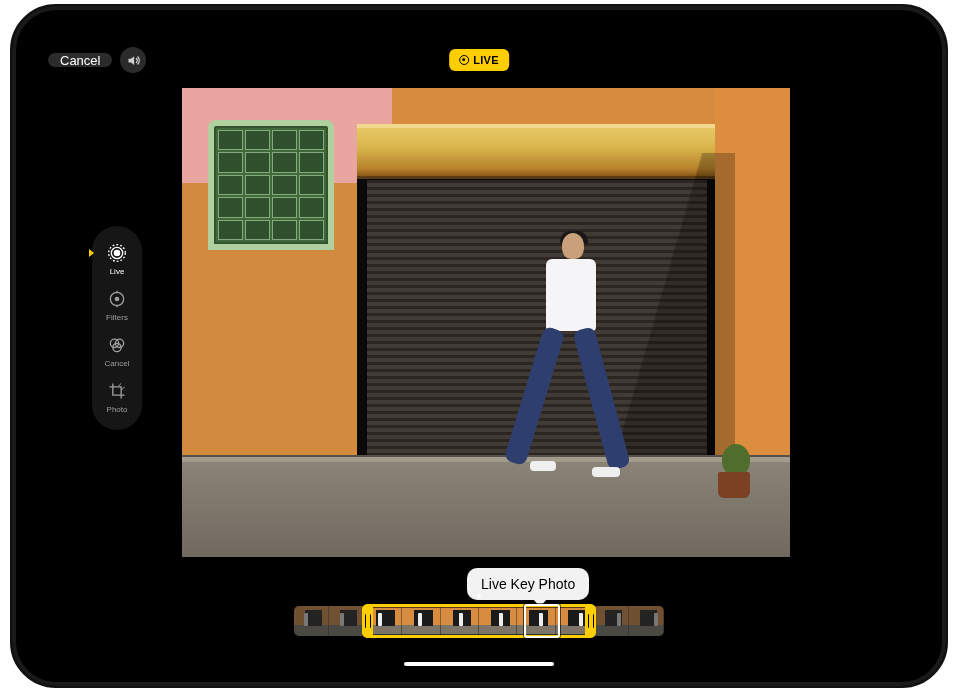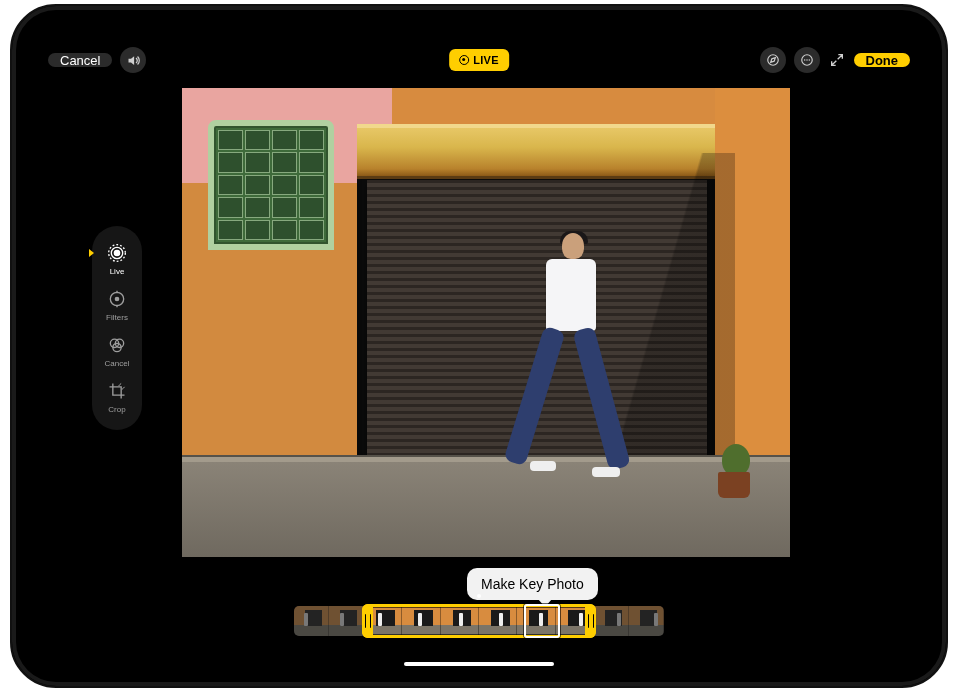--- a/index.html
+++ b/index.html
@@ -176,42 +176,20 @@
               <path d="M16 8a5 5 0 010 8M18.5 5.5a9 9 0 010 13"></path>
             </svg>
         </div>
       </div>
       <div class="toolbar-center">
         <div class="live-badge">
           <span class="live-icon-ring"></span>
           <span>LIVE</span>
         </div>
       </div>
-      <div class="toolbar-right">
-        <div class="round-btn">
-          <svg width="14" height="14" viewBox="0 0 24 24" fill="none" stroke="#cfcfcf" stroke-width="2">
-              <circle cx="12" cy="12" r="9"></circle>
-              <path d="M8 16l2-6 6-2-2 6-6 2z"></path>
-            </svg>
-        </div>
-        <div class="round-btn">
-          <svg width="14" height="14" viewBox="0 0 24 24" fill="#cfcfcf">
-              <circle cx="12" cy="12" r="9" fill="none" stroke="#cfcfcf" stroke-width="2"></circle>
-              <circle cx="8" cy="12" r="1.3"></circle>
-              <circle cx="12" cy="12" r="1.3"></circle>
-              <circle cx="16" cy="12" r="1.3"></circle>
-            </svg>
-        </div>
-        <div class="expand-icon">
-          <svg width="16" height="16" viewBox="0 0 24 24" fill="none" stroke="#cfcfcf" stroke-width="2">
-              <path d="M4 14v6h6M20 10V4h-6M4 20l7-7M20 4l-7 7"></path>
-            </svg>
-        </div>
-        <button class="pill-btn done-btn">Done</button>
-      </div>
     </div>
 
     <div class="tool-rail">
       <div class="tool-item active">
         <span class="tool-icon">
           <svg viewBox="0 0 24 24" fill="none" stroke="#fff" stroke-width="1.6">
               <circle cx="12" cy="12" r="3.2" fill="#fff"></circle>
               <circle cx="12" cy="12" r="6.8"></circle>
               <circle cx="12" cy="12" r="10" stroke-dasharray="2.2 2.4"></circle>
             </svg>
@@ -238,21 +216,21 @@
         </span>
         <span>Cancel</span>
       </div>
       <div class="tool-item">
         <span class="tool-icon">
           <svg viewBox="0 0 24 24" fill="none" stroke="#9f9f9f" stroke-width="1.6">
               <path d="M7 3v14h14M3 7h14v14"></path>
               <path d="M17 3a9 9 0 00-3 3M21 7a9 9 0 01-3 3" stroke-width="1.2"></path>
             </svg>
         </span>
-        <span>Crop</span>
+        <span>Photo</span>
       </div>
     </div>
 
     <div class="photo">
       <div class="wall-left"></div>
       <div class="wall-top-pink"></div>
       <div class="window">
         <span></span>
           <span></span>
           <span></span>
@@ -291,21 +269,21 @@
           <div class="shirt"></div>
         <div class="pants">
             <div class="leg-back"></div>
             <div class="leg-front"></div>
           <div class="shoe-back"></div>
             <div class="shoe-front"></div>
           </div>
       </div>
     </div>
 
-    <div class="popover">Make Key Photo</div>
+    <div class="popover">Live Key Photo</div>
 
     <div class="frame-viewer">
       <div class="scrub-dot"></div>
       <div class="viewer-outside left">
         <div class="thumb">
             <div class="mini-garage"></div>
             <div class="mini-person" style="left:28%"></div>
           </div>
         <div class="thumb">
             <div class="mini-garage"></div>

